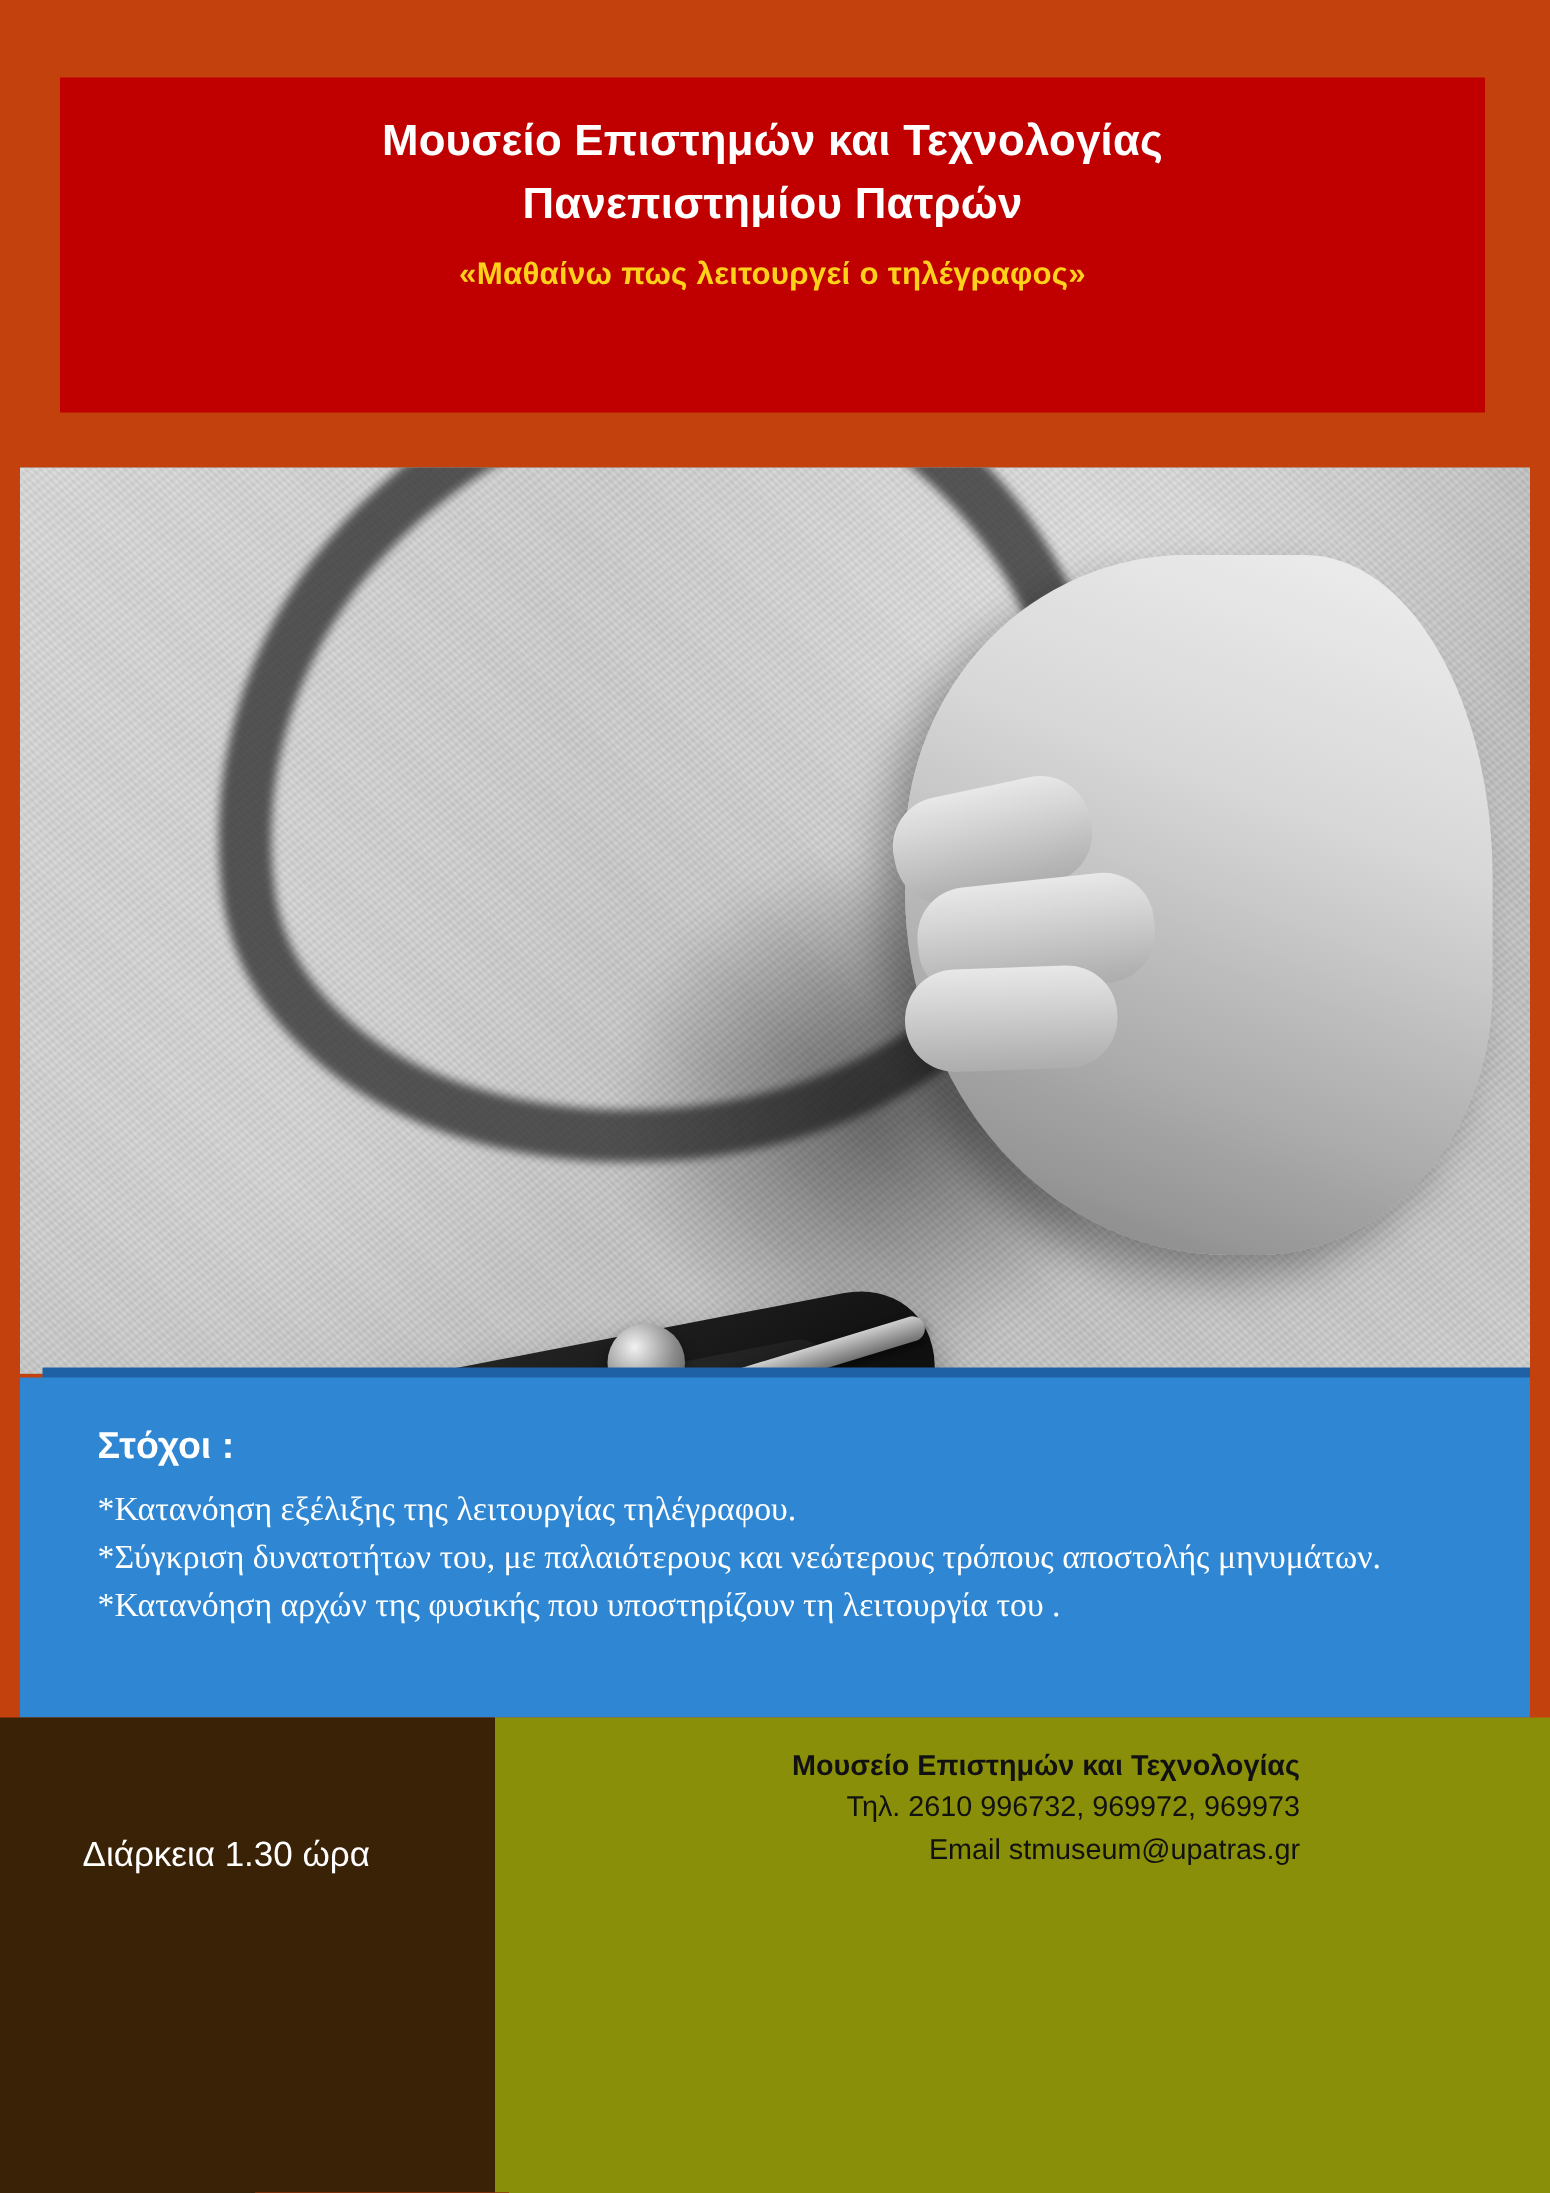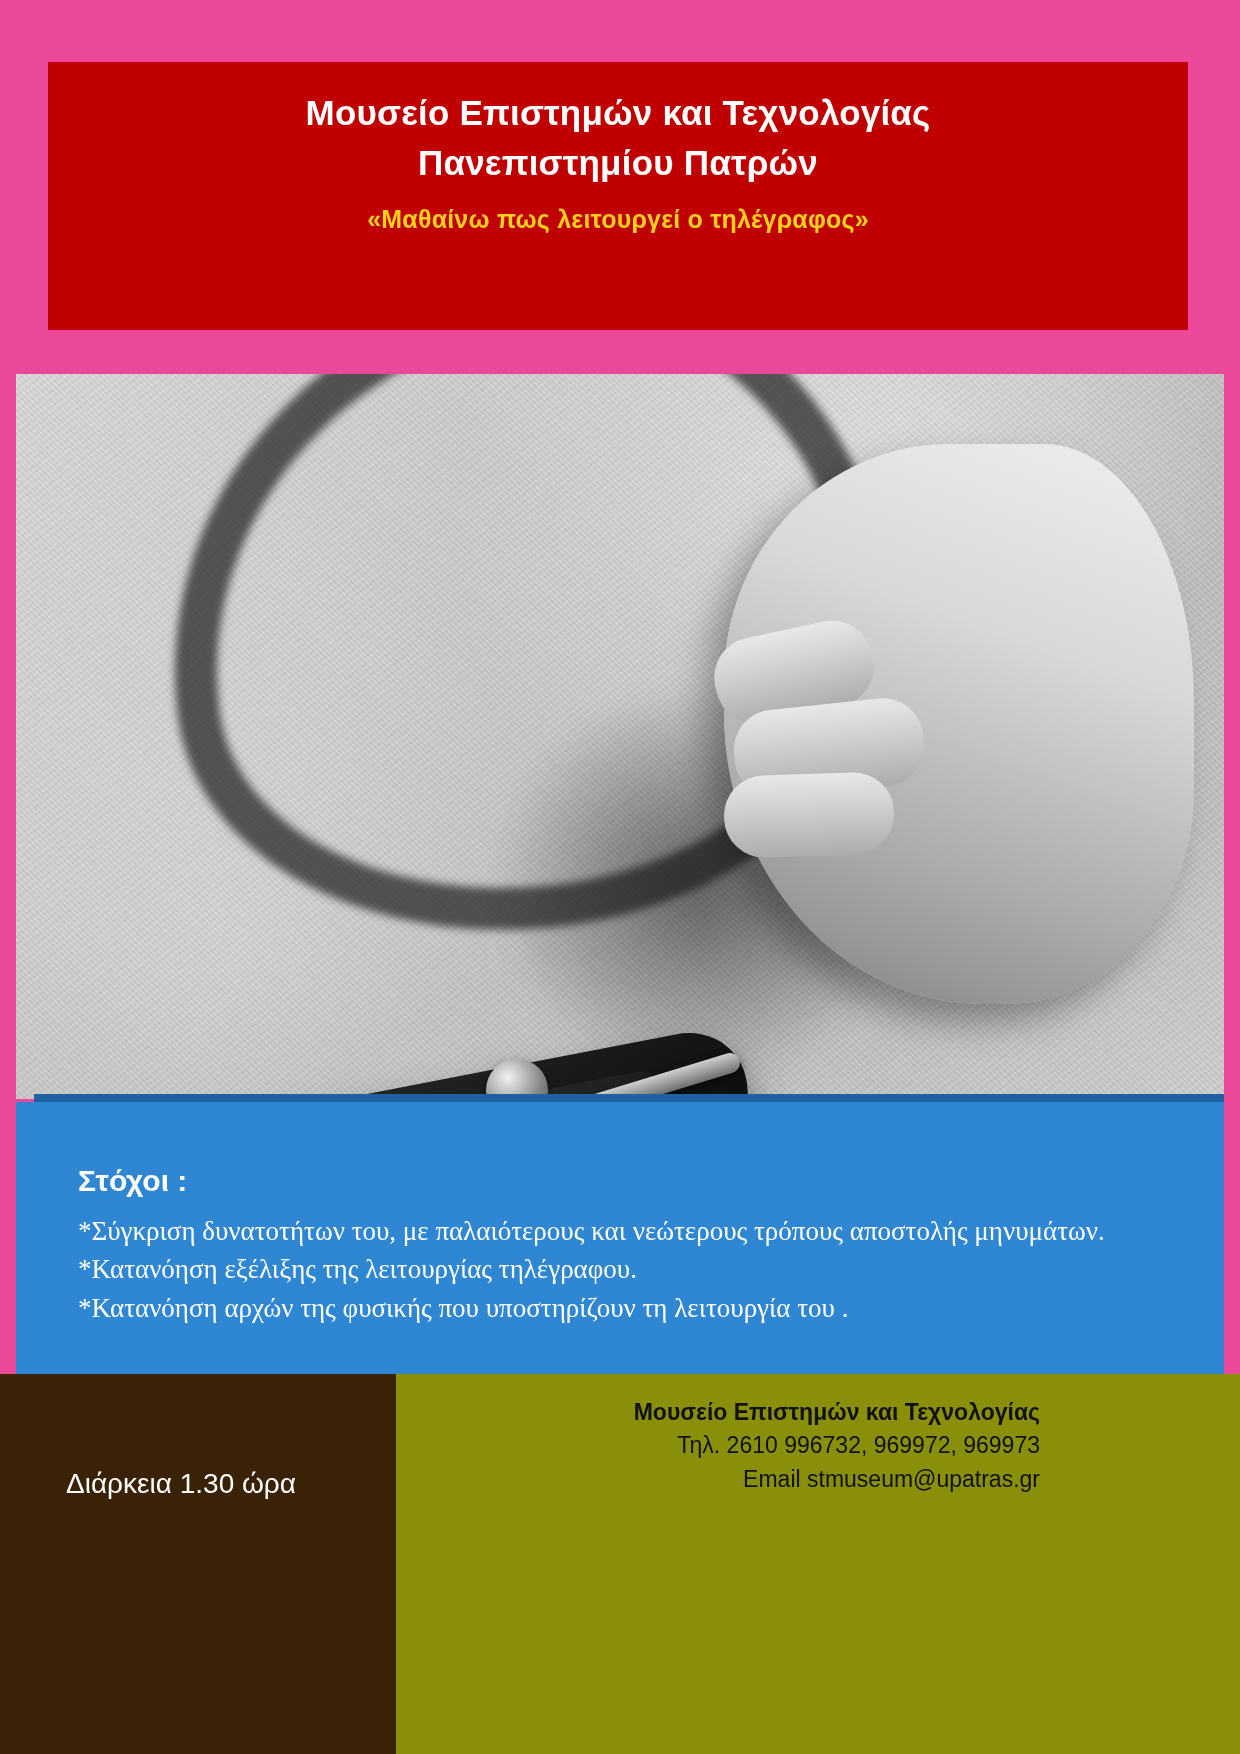--- a/index.html
+++ b/index.html
@@ -11,21 +11,21 @@
     height: 1754px;
     background: #3a2206;
     font-family: "Liberation Sans", sans-serif;
     overflow: hidden;
     position: relative;
   }
 
   .poster {
     position: absolute;
     inset: 0;
-    background: #ec4899;
+    background: #c2410c;
   }
 
   
   .header-band {
     position: absolute;
     left: 48px;
     top: 62px;
     width: 1140px;
     height: 268px;
     background: #c00000;
@@ -202,21 +202,20 @@
     height: 10px;
     background: #1e62a5;
   }
   .blue-inner {
     position: absolute;
     inset: 0;
     box-sizing: border-box;
     padding: 38px 48px 0 62px;
     color: #ffffff;
     font-family: "Liberation Serif", serif;
-    margin-top: 24px;
   }
   .goals-title {
     font-size: 30px;
     font-weight: bold;
     font-family: "Liberation Sans", sans-serif;
     margin-bottom: 14px;
   }
   .goal-line {
     font-size: 27px;
     line-height: 1.42;
@@ -286,22 +285,22 @@
     <div class="hand"></div>
     <div class="finger f3"></div>
     <div class="finger f1"></div>
     <div class="finger f2"></div>
   </div>
 
   <div class="blue-shadow-top"></div>
   <div class="blue-band">
     <div class="blue-inner">
       <div class="goals-title">Στόχοι :</div>
+      <div class="goal-line">*Κατανόηση εξέλιξης της λειτουργίας τηλέγραφου.</div>
       <div class="goal-line">*Σύγκριση δυνατοτήτων του, με παλαιότερους και νεώτερους τρόπους αποστολής μηνυμάτων.</div>
-      <div class="goal-line">*Κατανόηση εξέλιξης της λειτουργίας τηλέγραφου.</div>
       <div class="goal-line">*Κατανόηση  αρχών της φυσικής που υποστηρίζουν τη λειτουργία του .</div>
     </div>
   </div>
 
   <div class="footer-left"></div>
   <div class="footer-olive"></div>
   <div class="duration">Διάρκεια 1.30 ώρα</div>
   <div class="contact">
     <div class="bold">Μουσείο Επιστημών και Τεχνολογίας</div>
     <div>Τηλ. 2610 996732, 969972, 969973</div>

